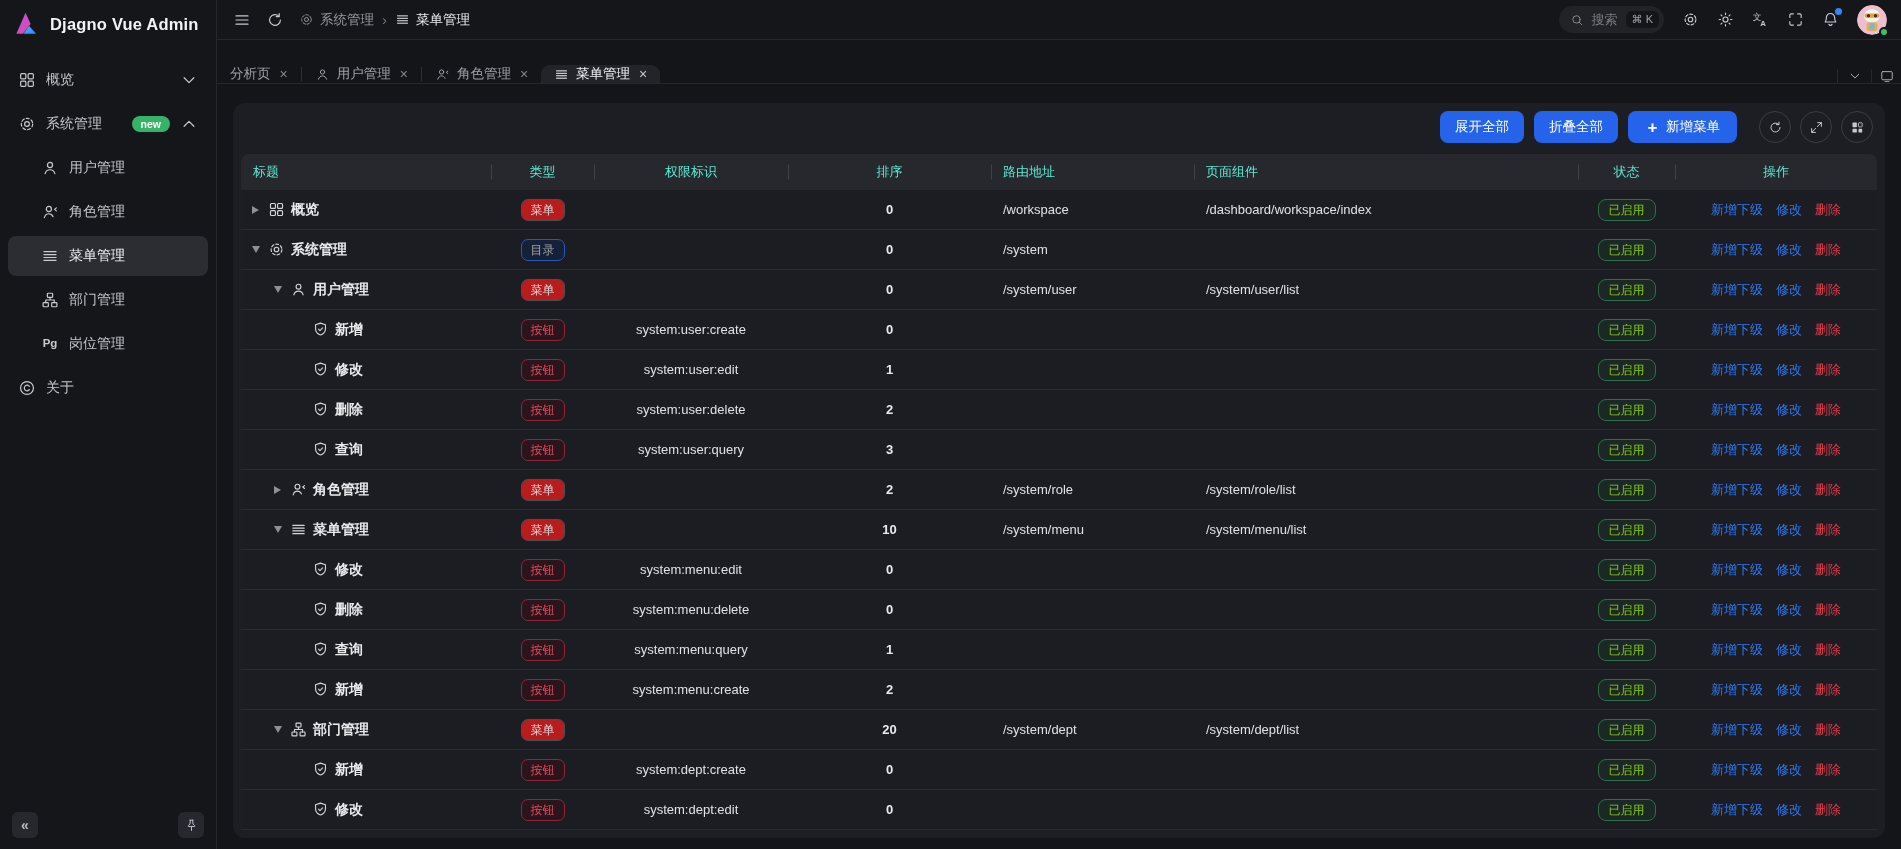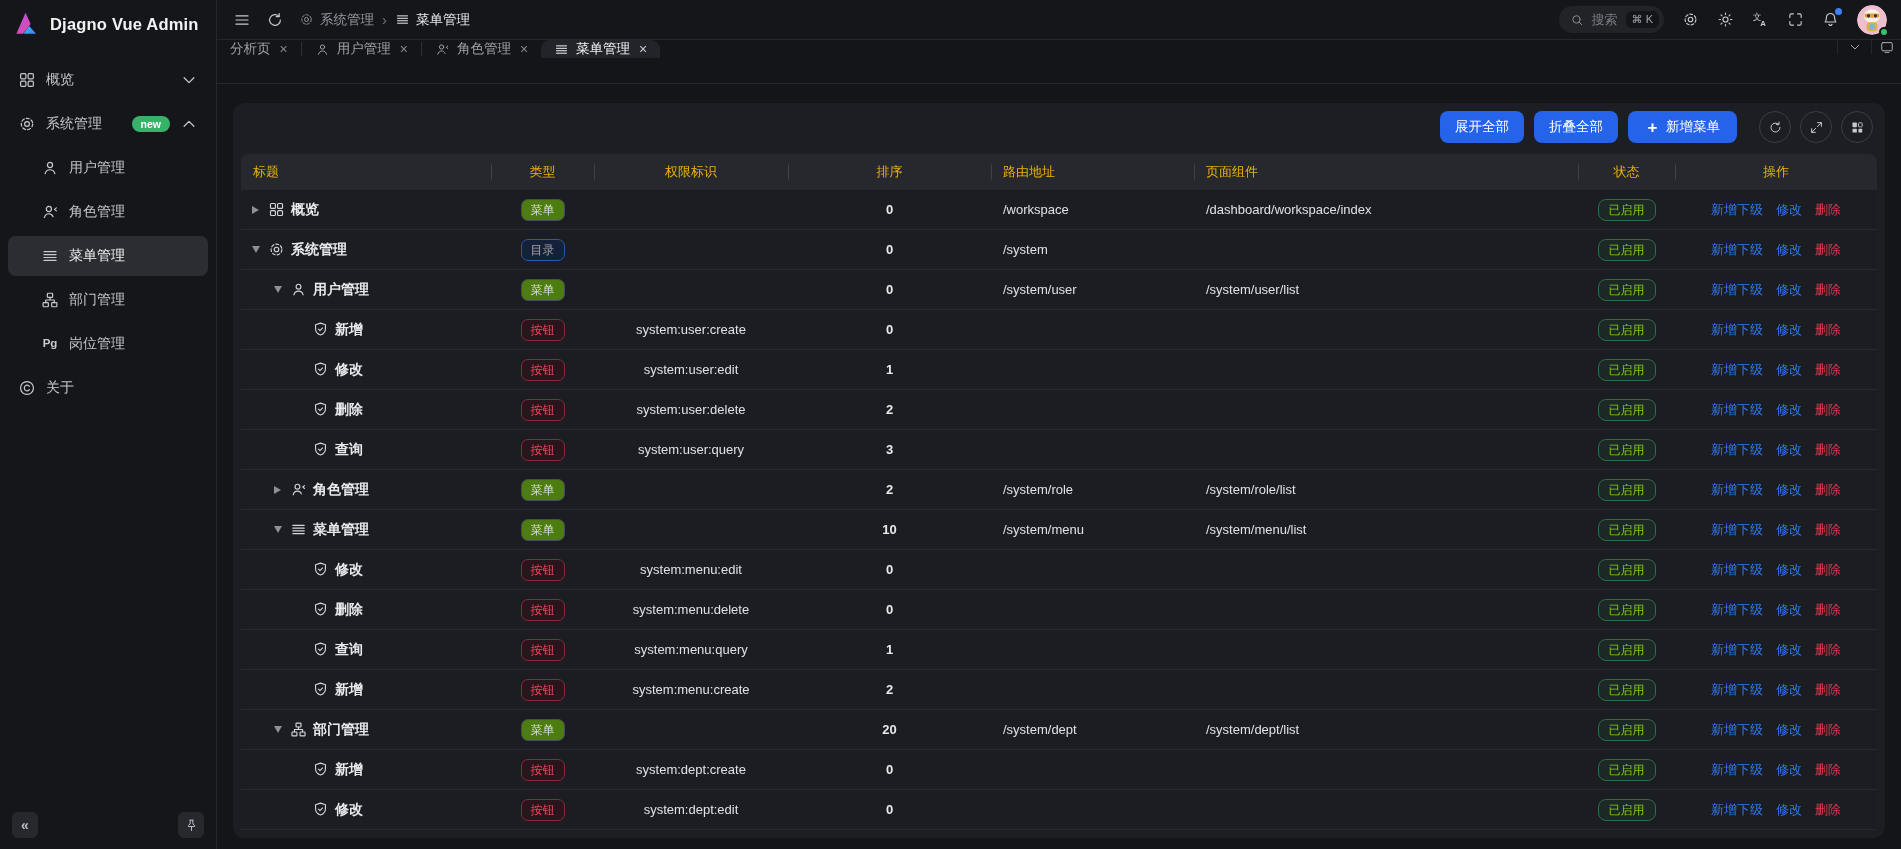--- a/index.html
+++ b/index.html
@@ -40,21 +40,21 @@
   .search-pill .ic { width:14px; height:14px; color:#8d9197; }
   .kbd { background:#141519; border-radius:6px; padding:3px 6px; font-size:11px; color:#9da1a8; line-height:1; }
   .top-ic { width:17px; height:17px; color:#c9ccd1; cursor:pointer; position:relative; display:flex; flex:none; }
   .bell-wrap { position:relative; display:flex; }
   .bell-dot { position:absolute; top:-3px; right:-3px; width:7px; height:7px; border-radius:50%; background:#3b82f6; }
   .avatar { width:30px; height:30px; border-radius:50%; position:relative; flex:none; cursor:pointer; overflow:visible; }
   .avatar svg { border-radius:50%; display:block; }
   .status-dot { position:absolute; right:-2px; bottom:-2px; width:10px; height:10px; border-radius:50%; background:#39c26d; border:2px solid #15161a; }
 
   
-  .tabbar { height:44px; flex:none; background:#141519; border-bottom:1px solid #25272c; display:flex; align-items:flex-start; }
+  .tabbar { height:44px; flex:none; background:#141519; border-bottom:1px solid #25272c; display:flex; align-items:flex-end; }
   .tab { display:flex; align-items:center; gap:7px; padding:0 13px; color:#9da1a8; font-size:13.5px; cursor:pointer; white-space:nowrap; }
   .tab .ic { width:15px; height:15px; }
   .tab .x { font-size:14px; color:#83878e; margin-left:2px; cursor:pointer; line-height:1; }
   .tab.active { background:#222429; border-radius:9px 9px 0 0; color:#f2f3f5; }
   .tab.active .x { color:#c6c9ce; }
   .tab-sep { width:1px; height:14px; background:#2e3036; align-self:center; }
   .tab-ctrls { margin-left:auto; display:flex; align-items:stretch; }
   .tab-ctrl { width:34px; border-left:1px solid #25272c; display:flex; align-items:center; justify-content:center; color:#b4b7bd; cursor:pointer; }
   .tab-ctrl .ic { width:14px; height:14px; }
   .tab-ctrl:last-child { width:30px; }
@@ -65,35 +65,35 @@
   .toolbar { height:48px; flex:none; display:flex; align-items:center; justify-content:flex-end; gap:10px; padding:0 12px 0 16px; }
   .btn-blue { height:32px; padding:0 15px; border:none; border-radius:8px; background:#2563eb; color:#fff; font-size:13.5px; font-family:inherit; display:flex; align-items:center; gap:6px; cursor:pointer; white-space:nowrap; }
   .btn-blue .ic { width:15px; height:15px; display:flex; align-items:center; justify-content:center; }
   .icon-circle { width:32px; height:32px; border:1px solid #3a3d44; border-radius:50%; background:transparent; color:#c6c9ce; display:flex; align-items:center; justify-content:center; cursor:pointer; flex:none; }
   .icon-circle .ic { width:15px; height:15px; }
   .icon-circle + .icon-circle { margin-left:-1px; }
 
   
   .table { margin:3px 8px 8px; display:flex; flex-direction:column; min-height:0; }
   .thead, .trow { display:grid; grid-template-columns:250px 103px 194px 203px 203px minmax(0,1fr) 97px 202px; align-items:center; }
-  .thead { height:39px; background:#26282e; border-radius:8px 8px 0 0; color:#eab308; font-size:13px;font-family:Liberation Serif, serif; }
+  .thead { height:39px; background:#26282e; border-radius:8px 8px 0 0; color:#5eead4; font-size:13px;font-family:Liberation Serif, serif; }
   .th { position:relative; padding:0 12px; text-align:center; white-space:nowrap; }
   .th.left { text-align:left; }
   .th:not(:first-child)::before { content:""; position:absolute; left:0; top:50%; transform:translateY(-50%); width:1px; height:15px; background:#3e4148; }
   .trow { height:40px; border-bottom:1px solid #292b31; background:#1b1d22; font-size:13px; color:#dfe2e6; }
   .cell { padding:0 12px; overflow:hidden; text-overflow:ellipsis; white-space:nowrap; }
   .cell.c { text-align:center; }
   .cell.title { display:flex; align-items:center; padding-right:6px; color:#e8eaec; }
   .caret-box { width:13px; margin-right:6px; display:flex; justify-content:center; flex:none; cursor:pointer; }
   .tri-r { width:0; height:0; border-left:7px solid #8c9097; border-top:4.6px solid transparent; border-bottom:4.6px solid transparent; }
   .tri-d { width:0; height:0; border-top:7px solid #8c9097; border-left:4.6px solid transparent; border-right:4.6px solid transparent; }
   .cell.title .ic { width:17px; height:17px; color:#d3d6da; margin-right:6px; flex:none; }
   .row-title { font-size:14px; font-weight:600; }
   .type-badge { display:inline-flex; align-items:center; height:22px; padding:0 9px; border-radius:7px; font-size:12px; border:1px solid; line-height:1; }
-  .type-menu { color:#dcdee2; border-color:#4a4d55; background:#4d7c0f; }
+  .type-menu { color:#dcdee2; border-color:#4a4d55; background:#b91c1c; }
   .type-dir { color:#a3a3a3; border-color:#2b57b5; background:#152039; }
   .type-button { color:#e6475c; border-color:#8f2739; background:#2a151d; }
   .sortv { font-weight:600; color:#e8eaec; }
   .status-badge { display:inline-flex; align-items:center; height:22px; padding:0 10px; border-radius:8px; font-size:12px; color:#84cc16; border:1px solid #2f6d49; background:rgba(46,160,90,.09); line-height:1; }
   .actions { display:flex; justify-content:center; gap:13px; font-size:13px; white-space:nowrap; }
   .lnk { cursor:pointer; }
   .lnk.blue { color:#3178f0; }
   .lnk.red { color:#df3a4e; }
 
   .ic { display:inline-flex; align-items:center; justify-content:center; flex:none; }

